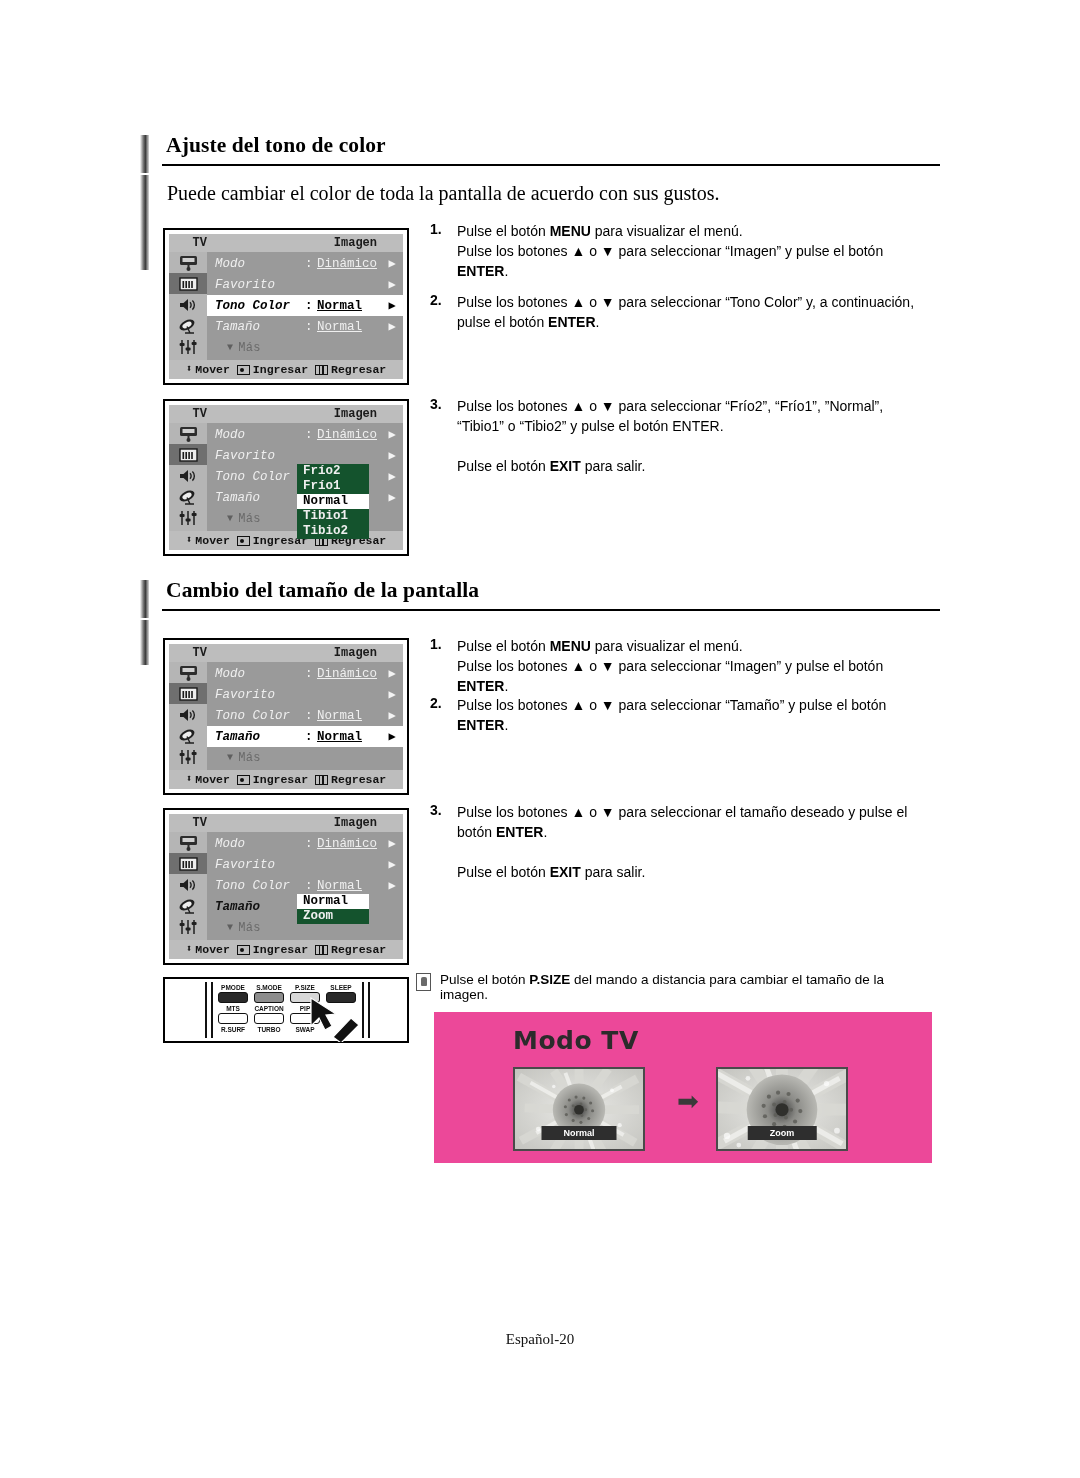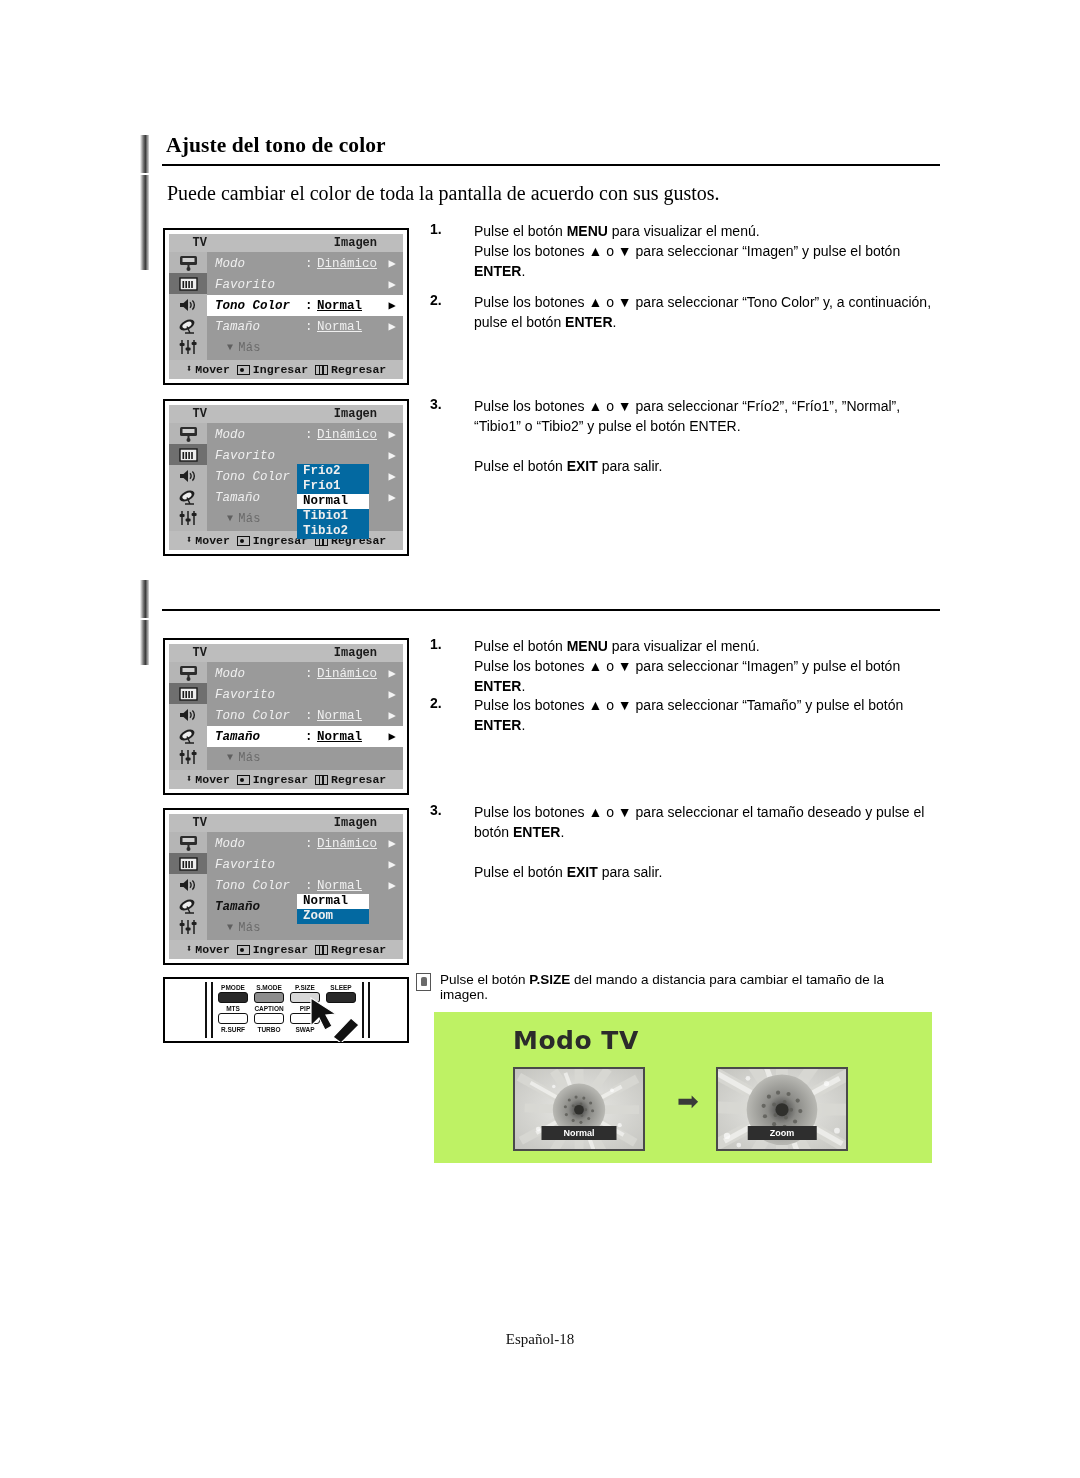--- a/index.html
+++ b/index.html
@@ -197,21 +197,21 @@
     border: 1.5px solid #111;
     box-sizing: border-box;
     background:
       linear-gradient(to right, transparent 28%, #111 28%, #111 40%, transparent 40%,
                       transparent 58%, #111 58%, #111 70%, transparent 70%);
   }
 
   
   .osd-dropdown {
     position: absolute;
-    background: #0369a1;
+    background: #14532d;
     border: 0;
     z-index: 5;
   }
   .dd-item {
     font-family: "Liberation Mono", monospace;
     font-size: 12.5px;
     font-weight: bold;
     color: #efefef;
     height: 15px;
     line-height: 15px;
@@ -227,21 +227,21 @@
   .steps { position: absolute; width: 520px; }
   .step { position: relative; margin-bottom: 0; }
   .step-num {
     position: absolute;
     left: 0; top: 0;
     font-size: 14px;
     font-weight: bold;
     color: #000;
   }
   .step-body {
-    margin-left: 44px;
+    margin-left: 27px;
     font-size: 14px;
     line-height: 20px;
     color: #000;
   }
   .b { font-weight: bold; }
 
   .note {
     position: absolute;
     display: flex;
     align-items: flex-start;
@@ -291,21 +291,21 @@
     font-size: 6.5px;
     font-weight: bold;
     color: #111;
     white-space: nowrap;
     text-align: center;
   }
 
   
   .modotv {
     position: absolute;
-    background: #bef264;
+    background: #ec4899;
   }
   .modotv-title {
     position: absolute;
     font-family: "DejaVu Sans", sans-serif;
     font-weight: bold;
     font-size: 25px;
     color: #2b2b2b;
     letter-spacing: 0.5px;
   }
   .tvshot {
@@ -595,20 +595,21 @@
       “Tibio1” o “Tibio2” y pulse el botón ENTER.<br>
       <span style="display:inline-block;height:10px"></span><br>
       Pulse el botón <span class="b">EXIT</span> para salir.
     </div>
   </div>
 </div>
 
 <div class="section" style="top:578px;">
   <div class="heading-row">
     <div class="heading-bar"></div>
+    <div class="heading-text">Cambio del tamaño de la pantalla</div>
     <div class="heading-rule"></div>
   </div>
 </div>
 <div class="left-rail" style="left:140px; top:620px; height:45px;"></div>
 
 <div class="osd" style="left:163px; top:638px;">
   <div class="osd-inner">
     <div class="osd-titlebar">
       <div class="osd-tv">TV</div>
       <div class="osd-title">Imagen</div>
@@ -1020,13 +1021,13 @@
             <circle cx="100" cy="22" r="2"></circle>
           <circle cx="108" cy="58" r="2.2"></circle>
             <circle cx="40" cy="18" r="1.8"></circle>
         </g>
       </g>
     </svg>
     <div class="shot-label">Zoom</div>
   </div>
 </div>
 
-<div class="footer-page" style="top:1331px;">Español-18</div>
+<div class="footer-page" style="top:1331px;">Español-20</div>
 
 </body></html>

